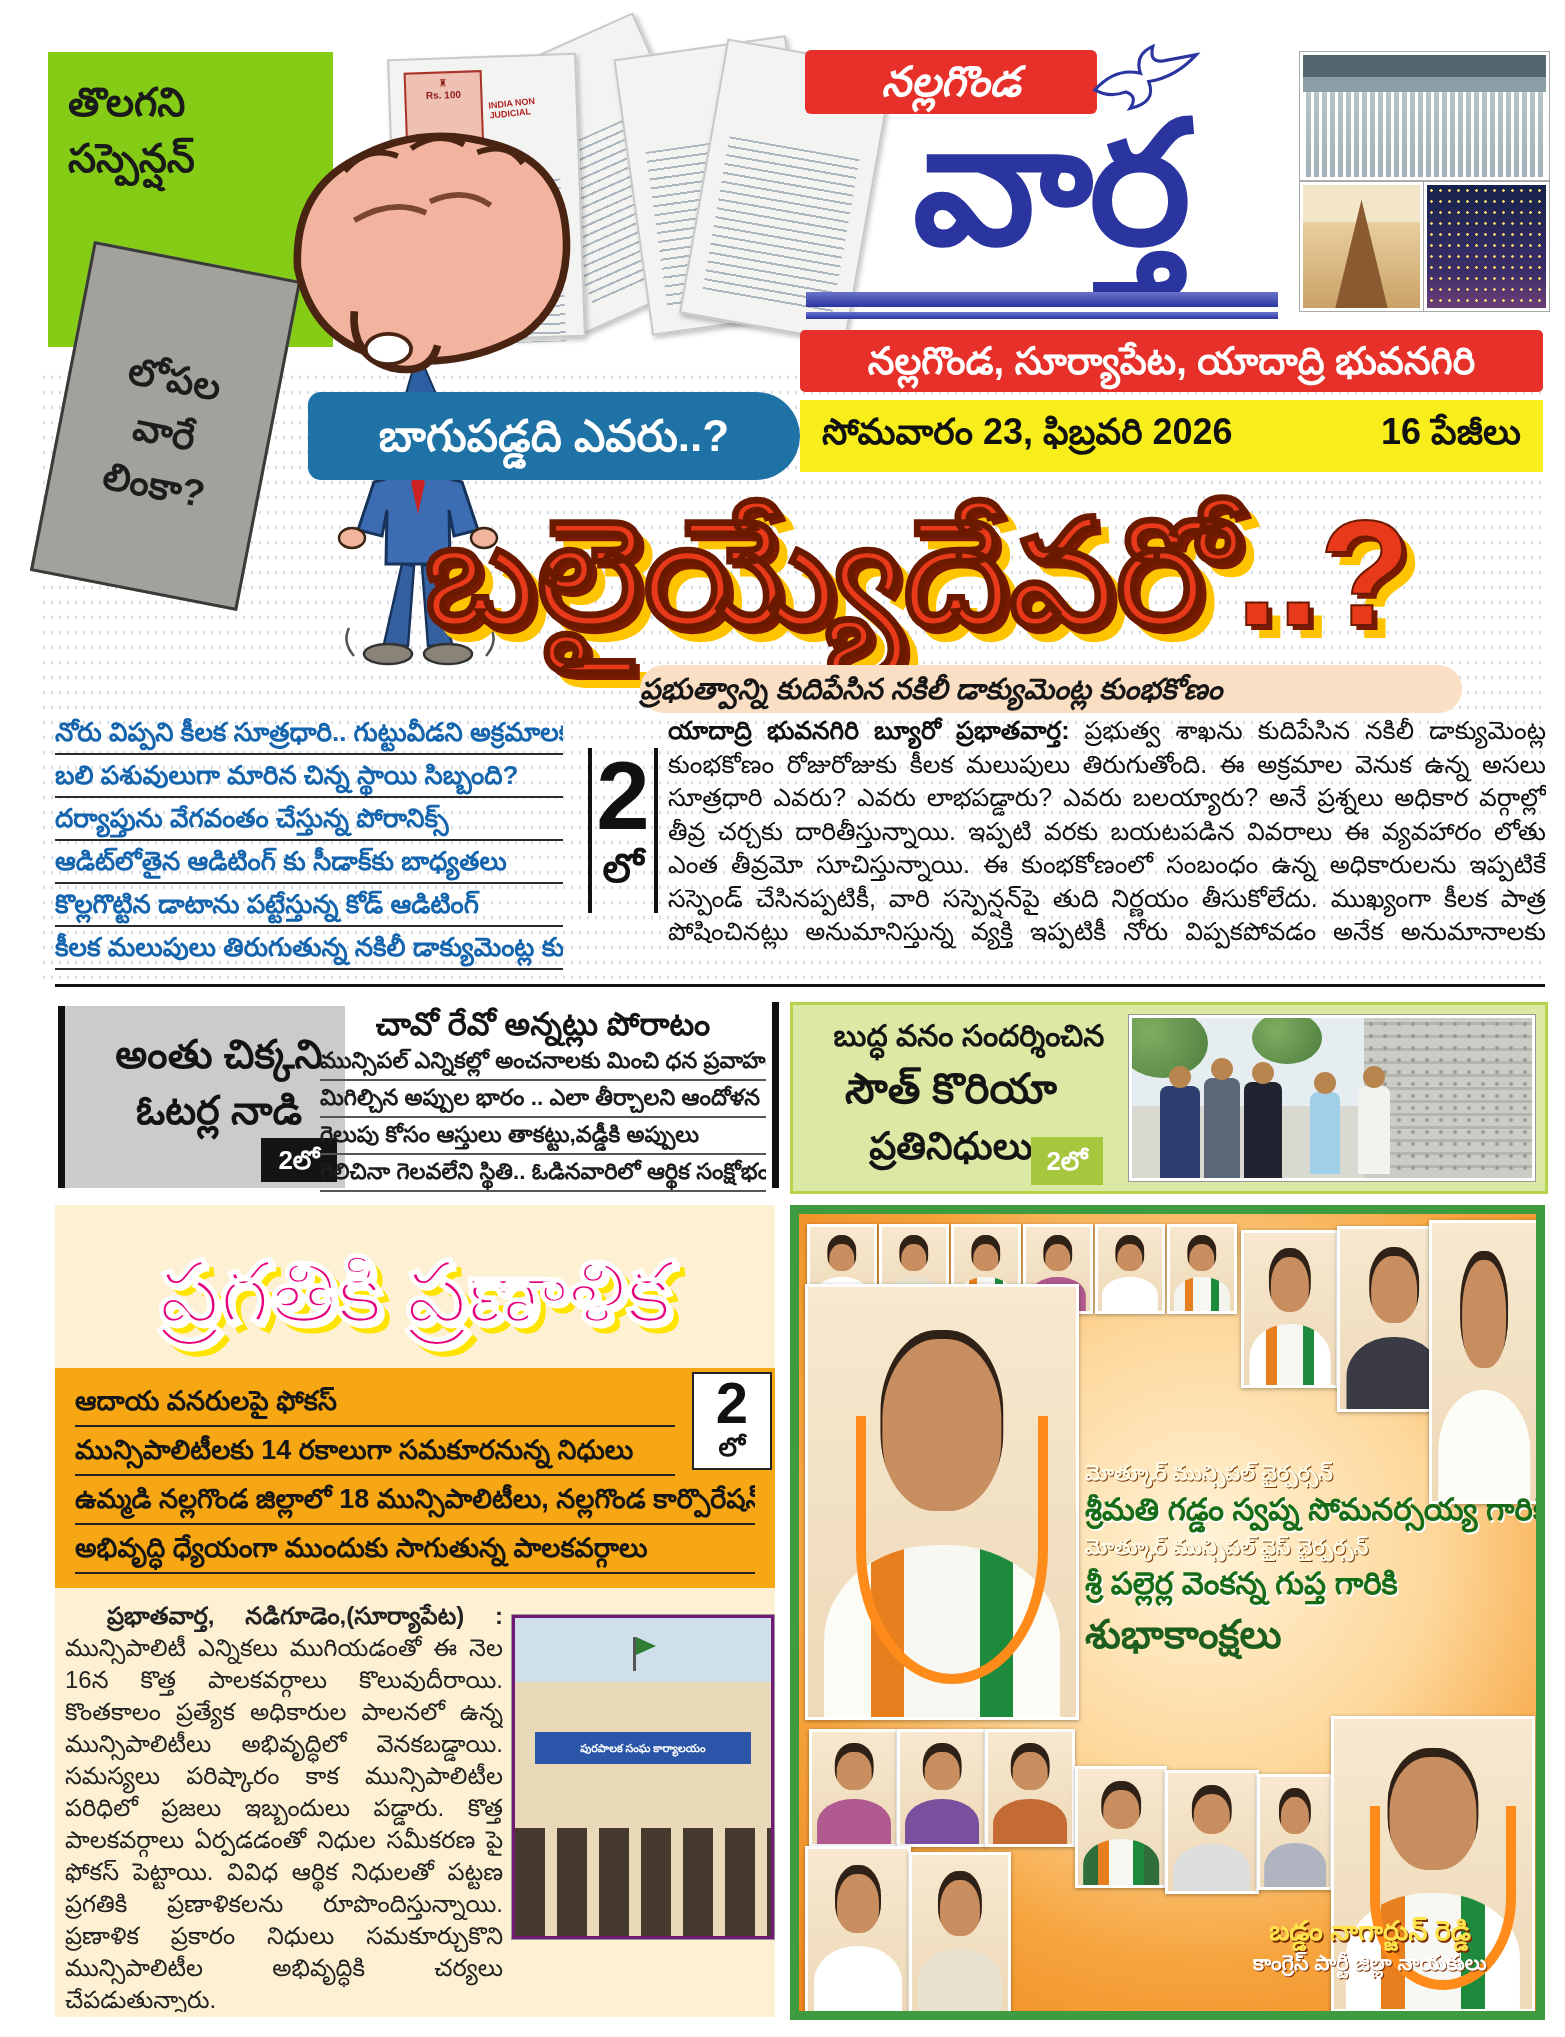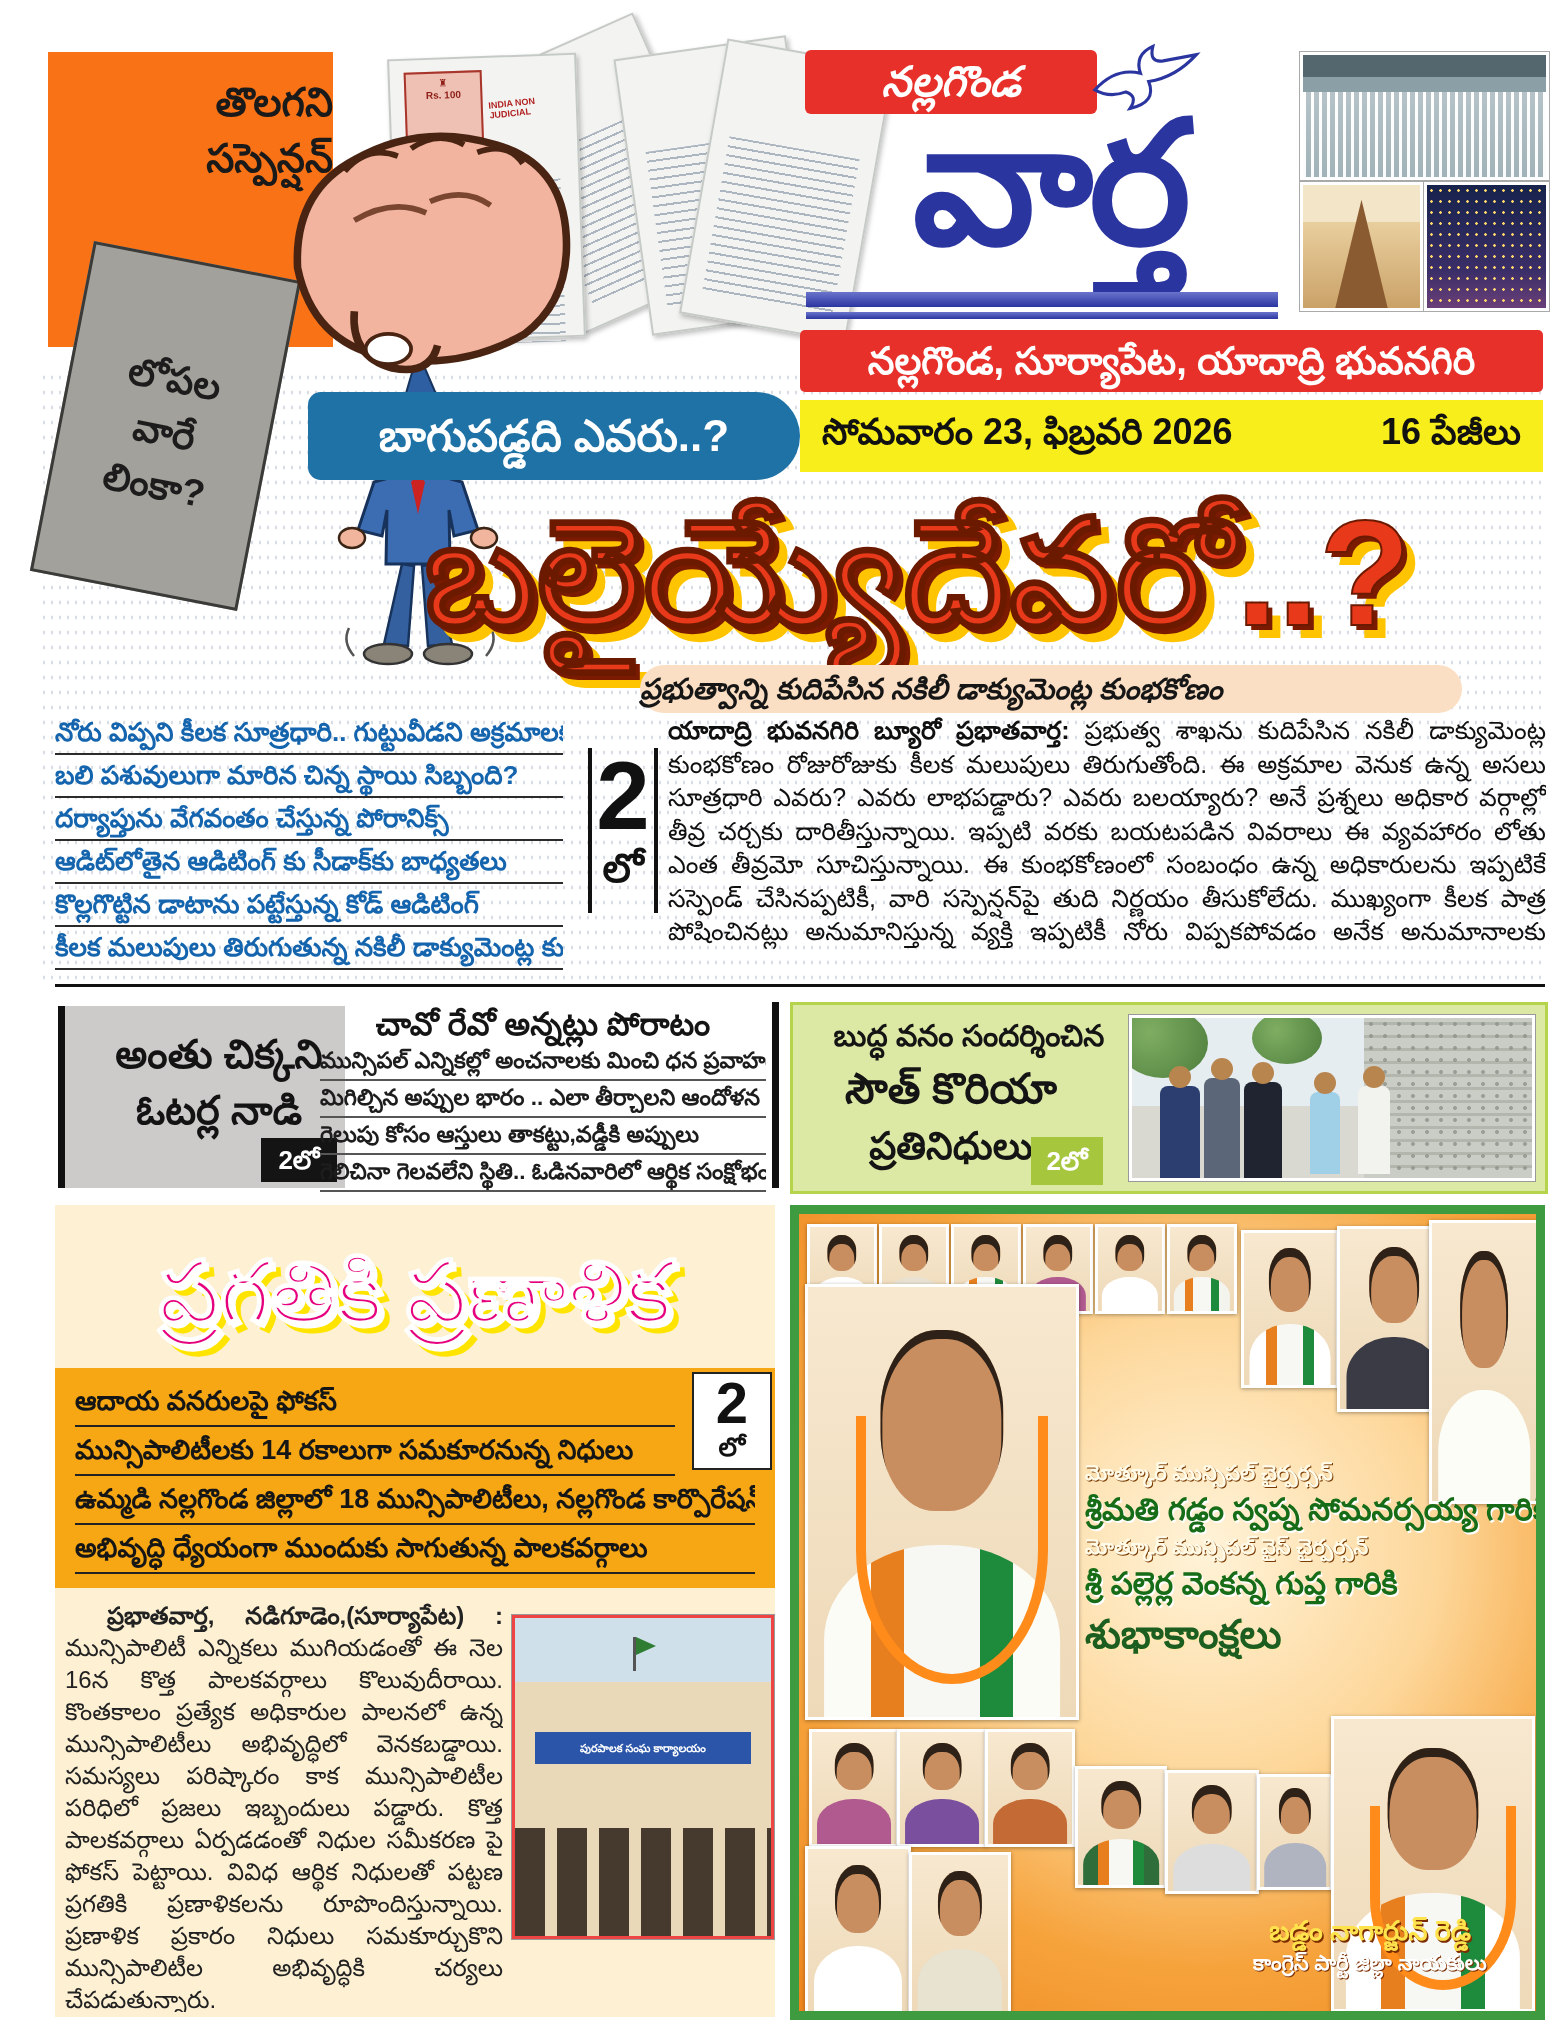--- a/index.html
+++ b/index.html
@@ -22,21 +22,21 @@
   .ph-temple::after{content:"";position:absolute;left:15%;bottom:0;width:70%;height:88%;
       background:#8a5a30;clip-path:polygon(18% 100%,50% 0,82% 100%);}
   .ph-city{background:linear-gradient(180deg,#16234c,#3b2e68 70%,#6a3f78);}
   .ph-city::after{content:"";position:absolute;inset:0;
       background-image:radial-gradient(#ffd76a 1px,transparent 1.4px);background-size:9px 11px;}
   .region-banner{background:#e8302a;border-radius:5px;color:#fff;font-weight:800;font-size:38px;
       line-height:62px;text-align:center;z-index:3;white-space:nowrap;}
   .date-bar{background:#f8ee1b;display:flex;justify-content:space-between;align-items:center;
       font-weight:800;font-size:36px;z-index:3;padding:0 22px;box-sizing:border-box;}
   
-  .ylw-box{background:#f97316;z-index:1;text-align:right;}
+  .ylw-box{background:#84cc16;z-index:1;}
   .ylw-box div{font-weight:800;font-size:40px;color:#1a1a1a;line-height:56px;padding-left:20px;}
   .papers{z-index:2;}
   .paper{position:absolute;background:#f3f4f1;border:2px solid #c6cac6;box-shadow:2px 3px 5px rgba(0,0,0,.25);}
   .paper .lines{position:absolute;left:10%;top:34%;width:80%;height:58%;
       background:repeating-linear-gradient(180deg,#9aa6b4 0 2px,transparent 2px 9px);opacity:.8;}
   .stamp{position:absolute;background:#efc0b4;border:2px solid #a8352c;color:#8d1d16;
       font-size:10px;font-weight:700;text-align:center;line-height:12px;overflow:hidden;padding-top:4px;box-sizing:border-box;}
   .arm{background:#a3a19b;border:3px solid #3a3a38;z-index:3;}
   .arm div{font-weight:800;font-size:38px;color:#1c1c1c;text-align:center;line-height:54px;}
   .bubble{background:#1f72a5;border-radius:14px 48px 48px 14px;color:#fff;font-weight:800;
@@ -88,21 +88,21 @@
       white-space:nowrap;z-index:3;-webkit-text-stroke:2px #ffffff;
       text-shadow:4px 4px 0 #ffffff,9px 9px 0 #ffe400;}
   .orange-box{background:#f6a713;z-index:3;padding:10px 20px;box-sizing:border-box;}
   .orange-box p{margin:0;font-weight:800;font-size:27px;color:#161616;line-height:32px;
       padding:7px 0 8px 0;border-bottom:2px solid #222;white-space:nowrap;overflow:hidden;}
   .pageref-wht{position:absolute;background:#fff;border:2px solid #222;text-align:center;z-index:4;}
   .pageref-wht .n{font-size:58px;font-weight:900;line-height:58px;color:#111;}
   .pageref-wht .s{font-size:26px;font-weight:900;color:#111;line-height:30px;}
   .prag-body{font-size:24px;line-height:32px;text-align:justify;color:#222;z-index:3;overflow:hidden;}
   .prag-body .by{font-weight:800;}
-  .bphoto{border:3px solid #ef4444;box-shadow:0 0 0 1px #999;background:#cfe0ea;overflow:hidden;z-index:3;}
+  .bphoto{border:3px solid #701a75;box-shadow:0 0 0 1px #999;background:#cfe0ea;overflow:hidden;z-index:3;font-family:Liberation Serif, serif;}
   .bfacade{position:absolute;left:0;top:20%;width:100%;height:80%;background:#ead9b8;
       border-top:6px solid #c9b astuce890;}
   .bsign{position:absolute;left:8%;top:36%;width:84%;height:32px;background:#2a55a8;color:#fff;
       font-size:11px;font-weight:700;text-align:center;line-height:32px;overflow:hidden;z-index:2;}
   .barches{position:absolute;left:0;bottom:0;width:100%;height:34%;
       background:repeating-linear-gradient(90deg,#453a2d 0 30px,#ead9b8 30px 42px);}
   .bflag{position:absolute;left:46%;top:6%;width:3px;height:34px;background:#555;}
   .bflag::after{content:"";position:absolute;left:3px;top:0;border-top:9px solid transparent;
       border-bottom:9px solid transparent;border-left:20px solid #2e7d32;}
   

